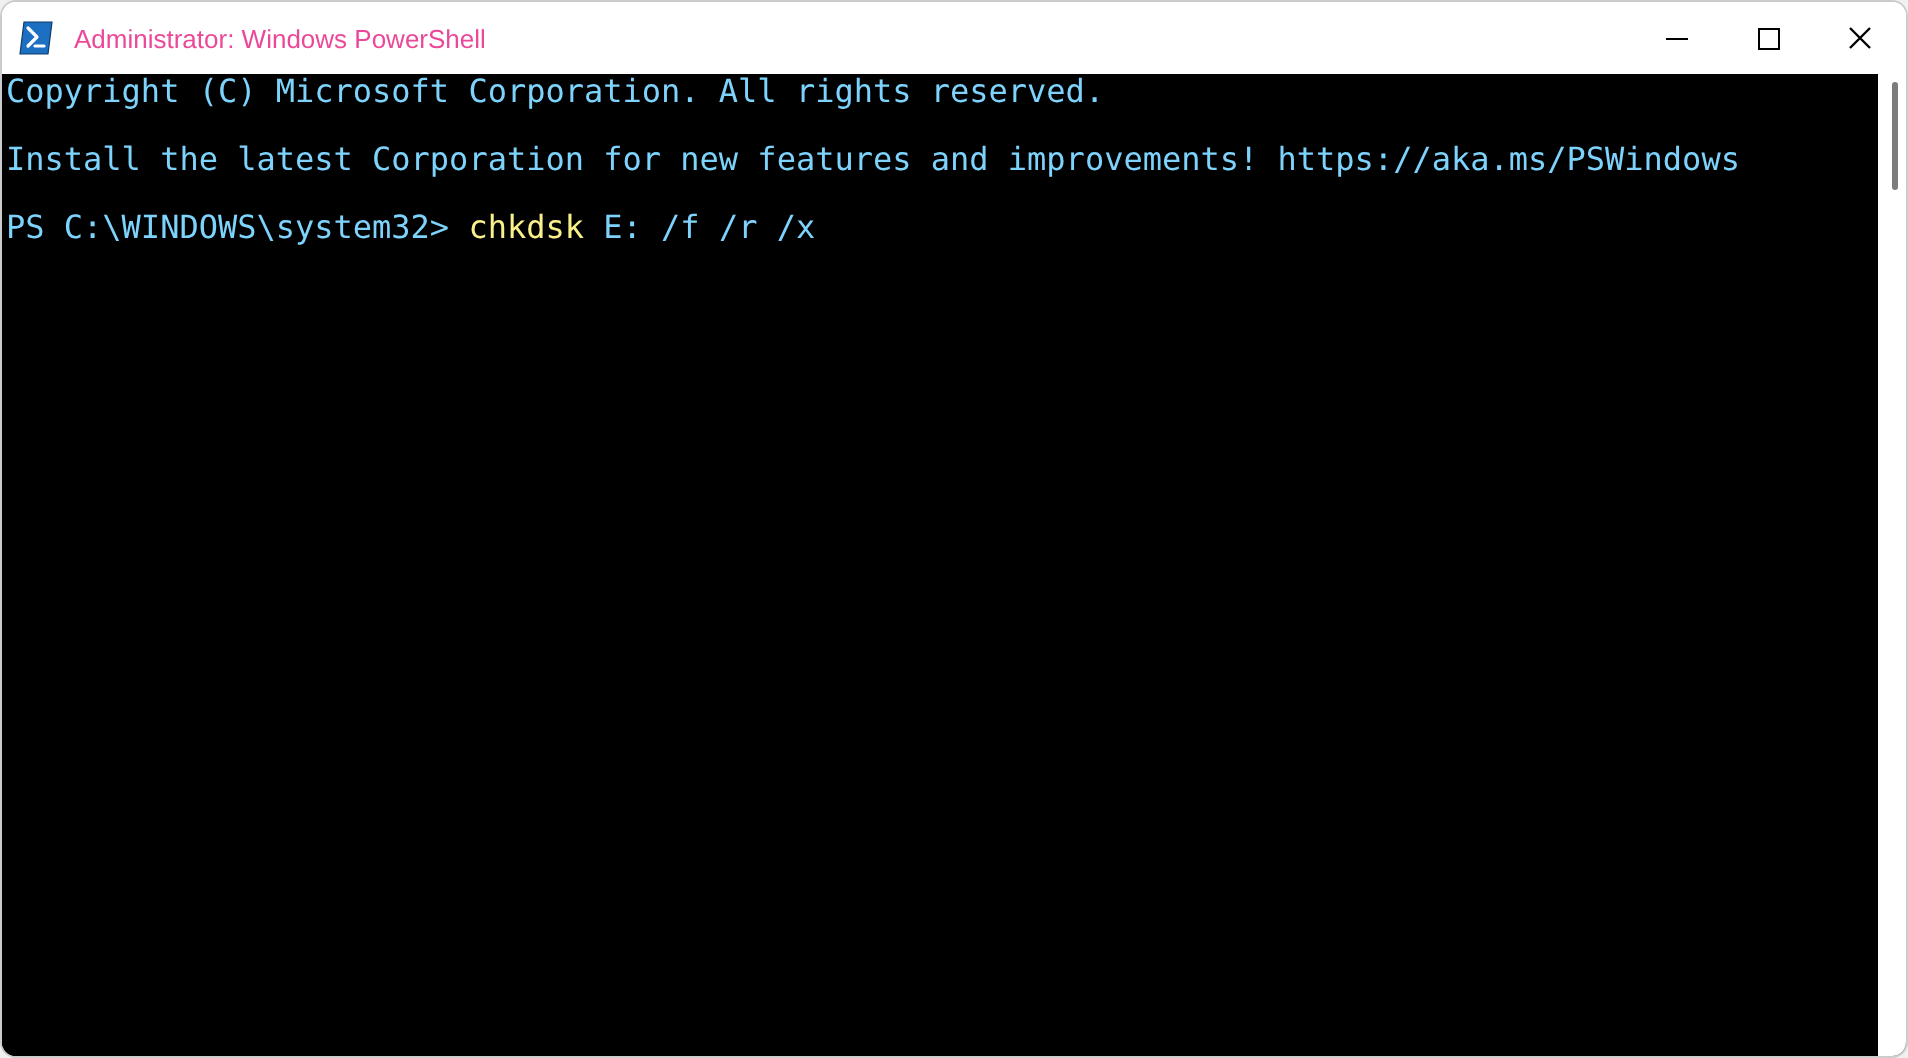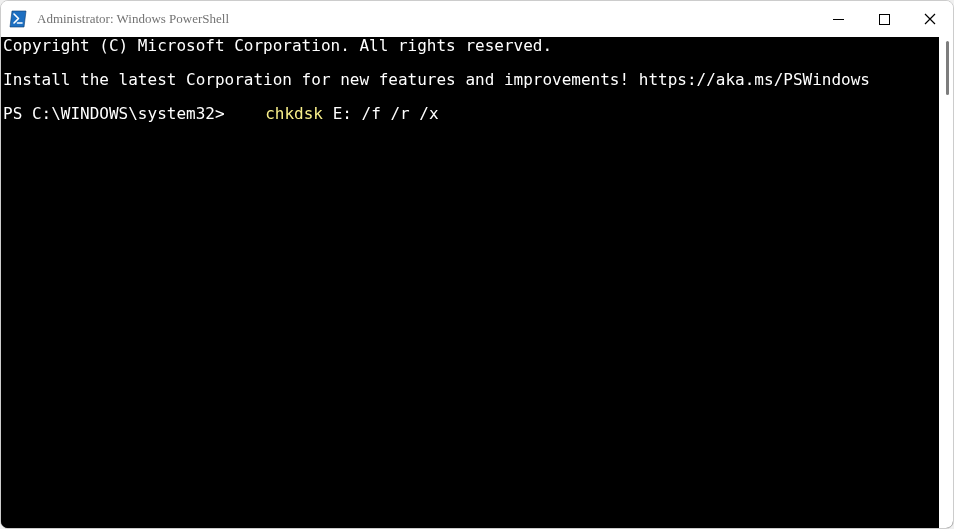--- a/index.html
+++ b/index.html
@@ -9,21 +9,21 @@
     border: 1px solid #ccc; border-radius: 8px; overflow: hidden;
   }
   .titlebar {
     height: 36px; background: #ffffff; display: flex; align-items: center;
     padding-left: 8px; flex: 0 0 36px;
   }
   .titlebar .app-icon {
     width: 18px; height: 18px; margin-right: 10px; flex: 0 0 18px;
     display: inline-flex; align-items: center; justify-content: center;
   }
-  .titlebar .title { font-size: 13px; color: #737373; flex: 1 1 auto; font-family: Liberation Serif, serif; }
+  .titlebar .title { font-size: 13px; color: #ec4899; flex: 1 1 auto; }
   .win-controls { display: flex; height: 100%; }
   .win-btn {
     width: 46px; height: 100%; display: flex; align-items: center; justify-content: center;
     color: #000; cursor: pointer;
   }
   .win-btn svg { width: 11px; height: 11px; }
   .win-btn.close svg { width: 12px; height: 12px; }
   .terminal-wrap { flex: 1 1 auto; display: flex; background: #000; }
   .terminal {
     flex: 1 1 auto; background: #000; color: #e6e6e6;
@@ -31,22 +31,22 @@
     line-height: 17px; padding: 0 2px 2px 2px; white-space: pre-wrap; word-break: break-all;
     overflow: hidden;
   }
   .scrollbar {
     flex: 0 0 14px; background: #fff; position: relative;
   }
   .scrollbar .thumb {
     position: absolute; top: 4px; right: 4px; width: 3px; height: 54px;
     background: #7d7d7d; border-radius: 2px;
   }
-  .ps-yellow { color: #f9f08a; margin-left: 31px; }
-  .ps-white  { color: #ffffff; margin-top: 31px; }
+  .ps-yellow { color: #f9f08a; }
+  .ps-white  { color: #7dd3fc; margin-top: 31px; }
 </style>
 </head>
 <body>
 
 <div class="window">
 
   <div class="titlebar">
     <span class="app-icon">
       <svg viewBox="0 0 18 18">
         <path d="M3 1 L17 1 L15 17 L1 17 Z" fill="#1d6fc1" stroke="#0d3a6b" stroke-width="0.6"></path>

